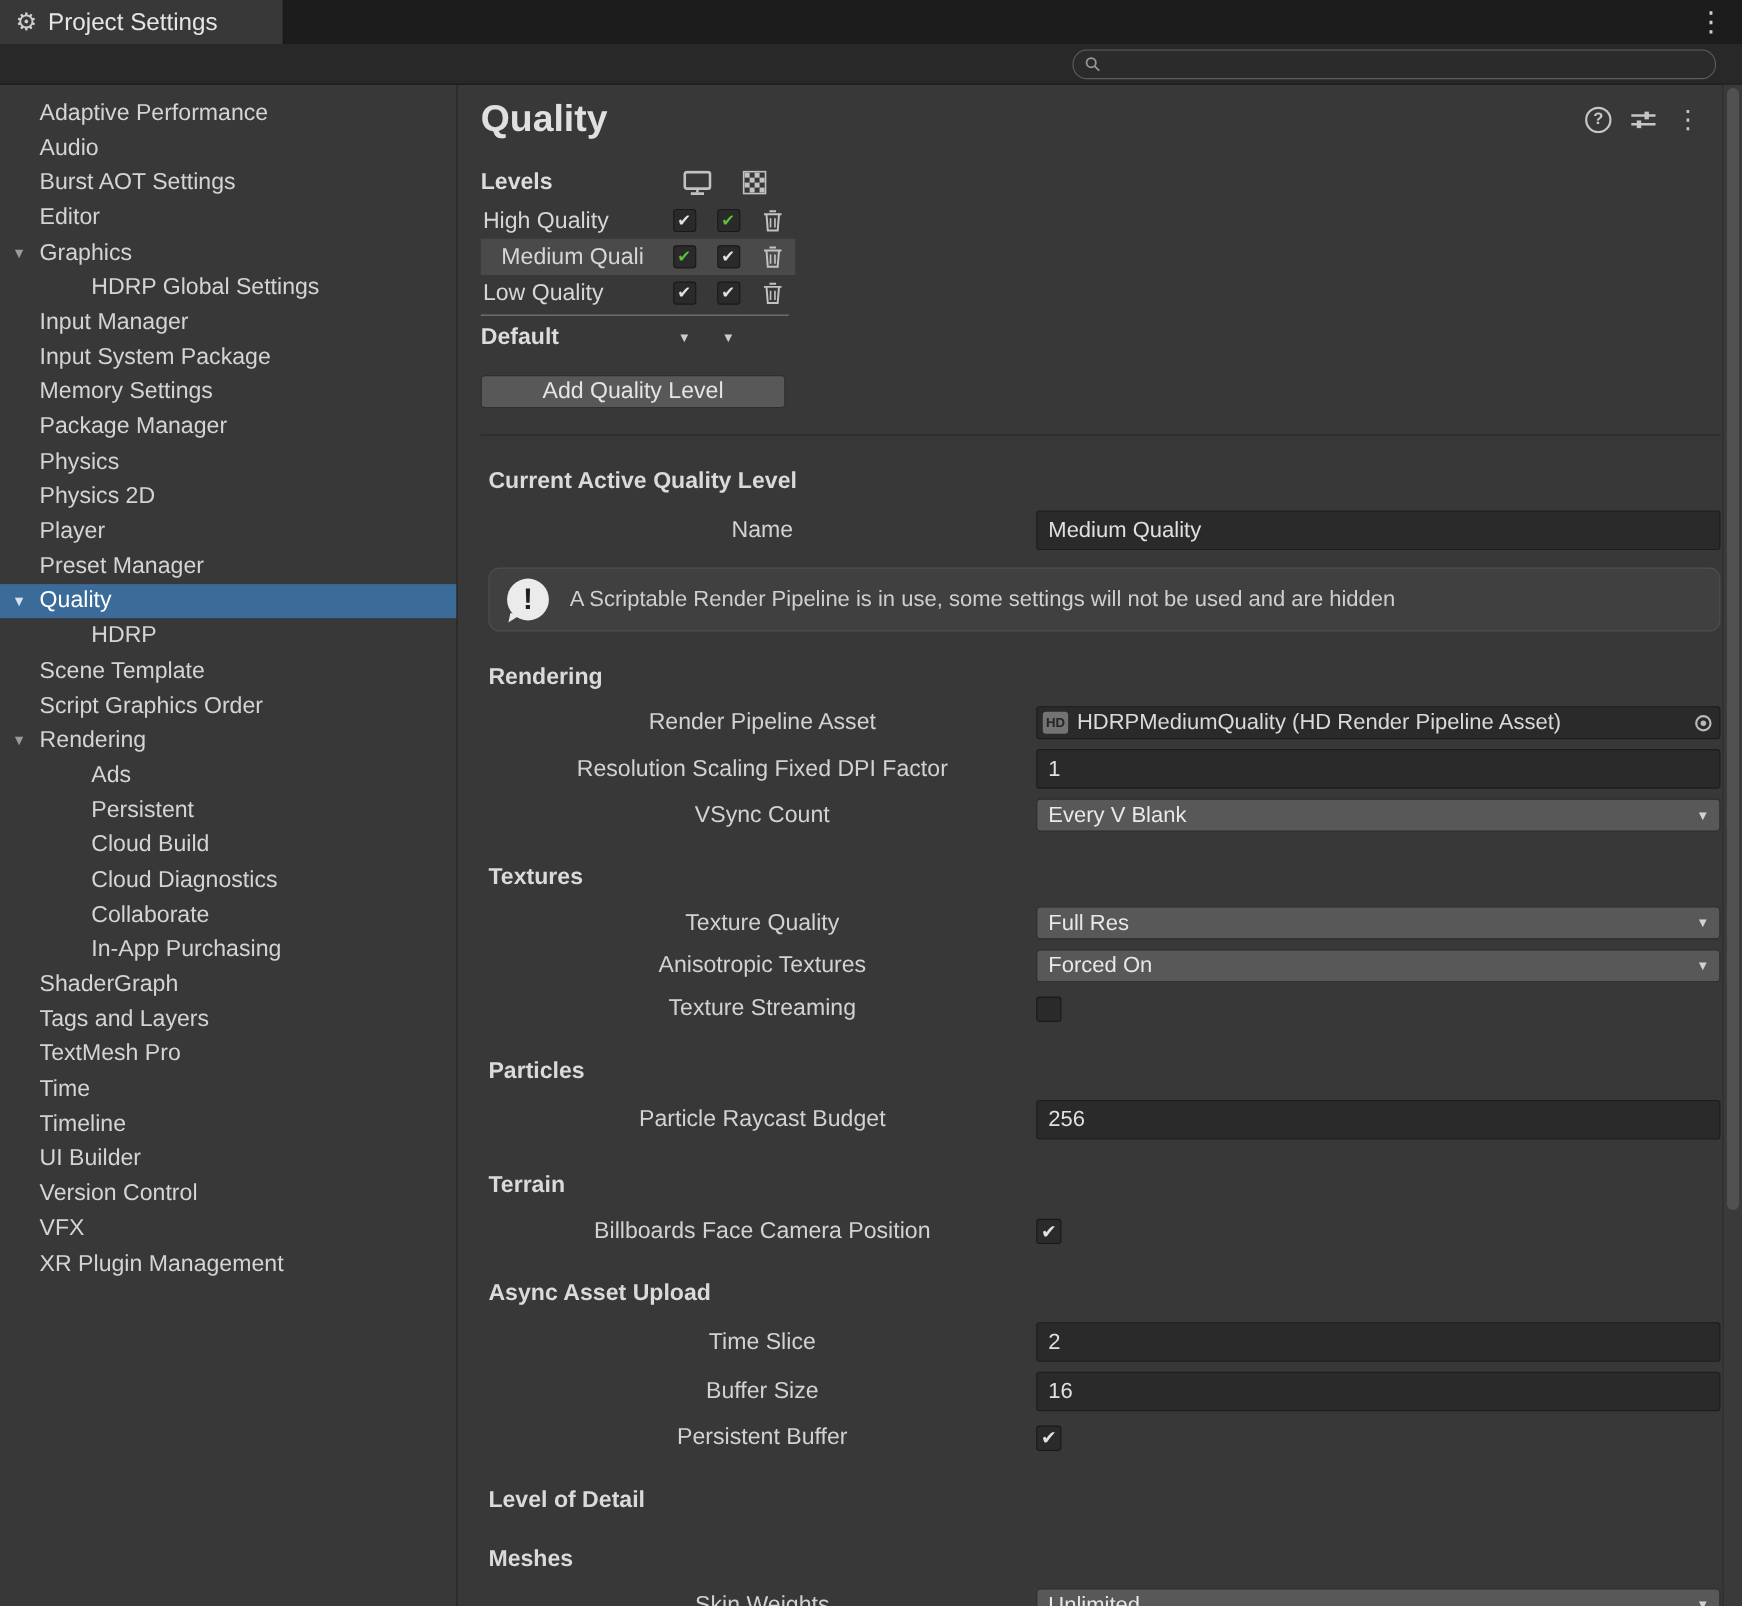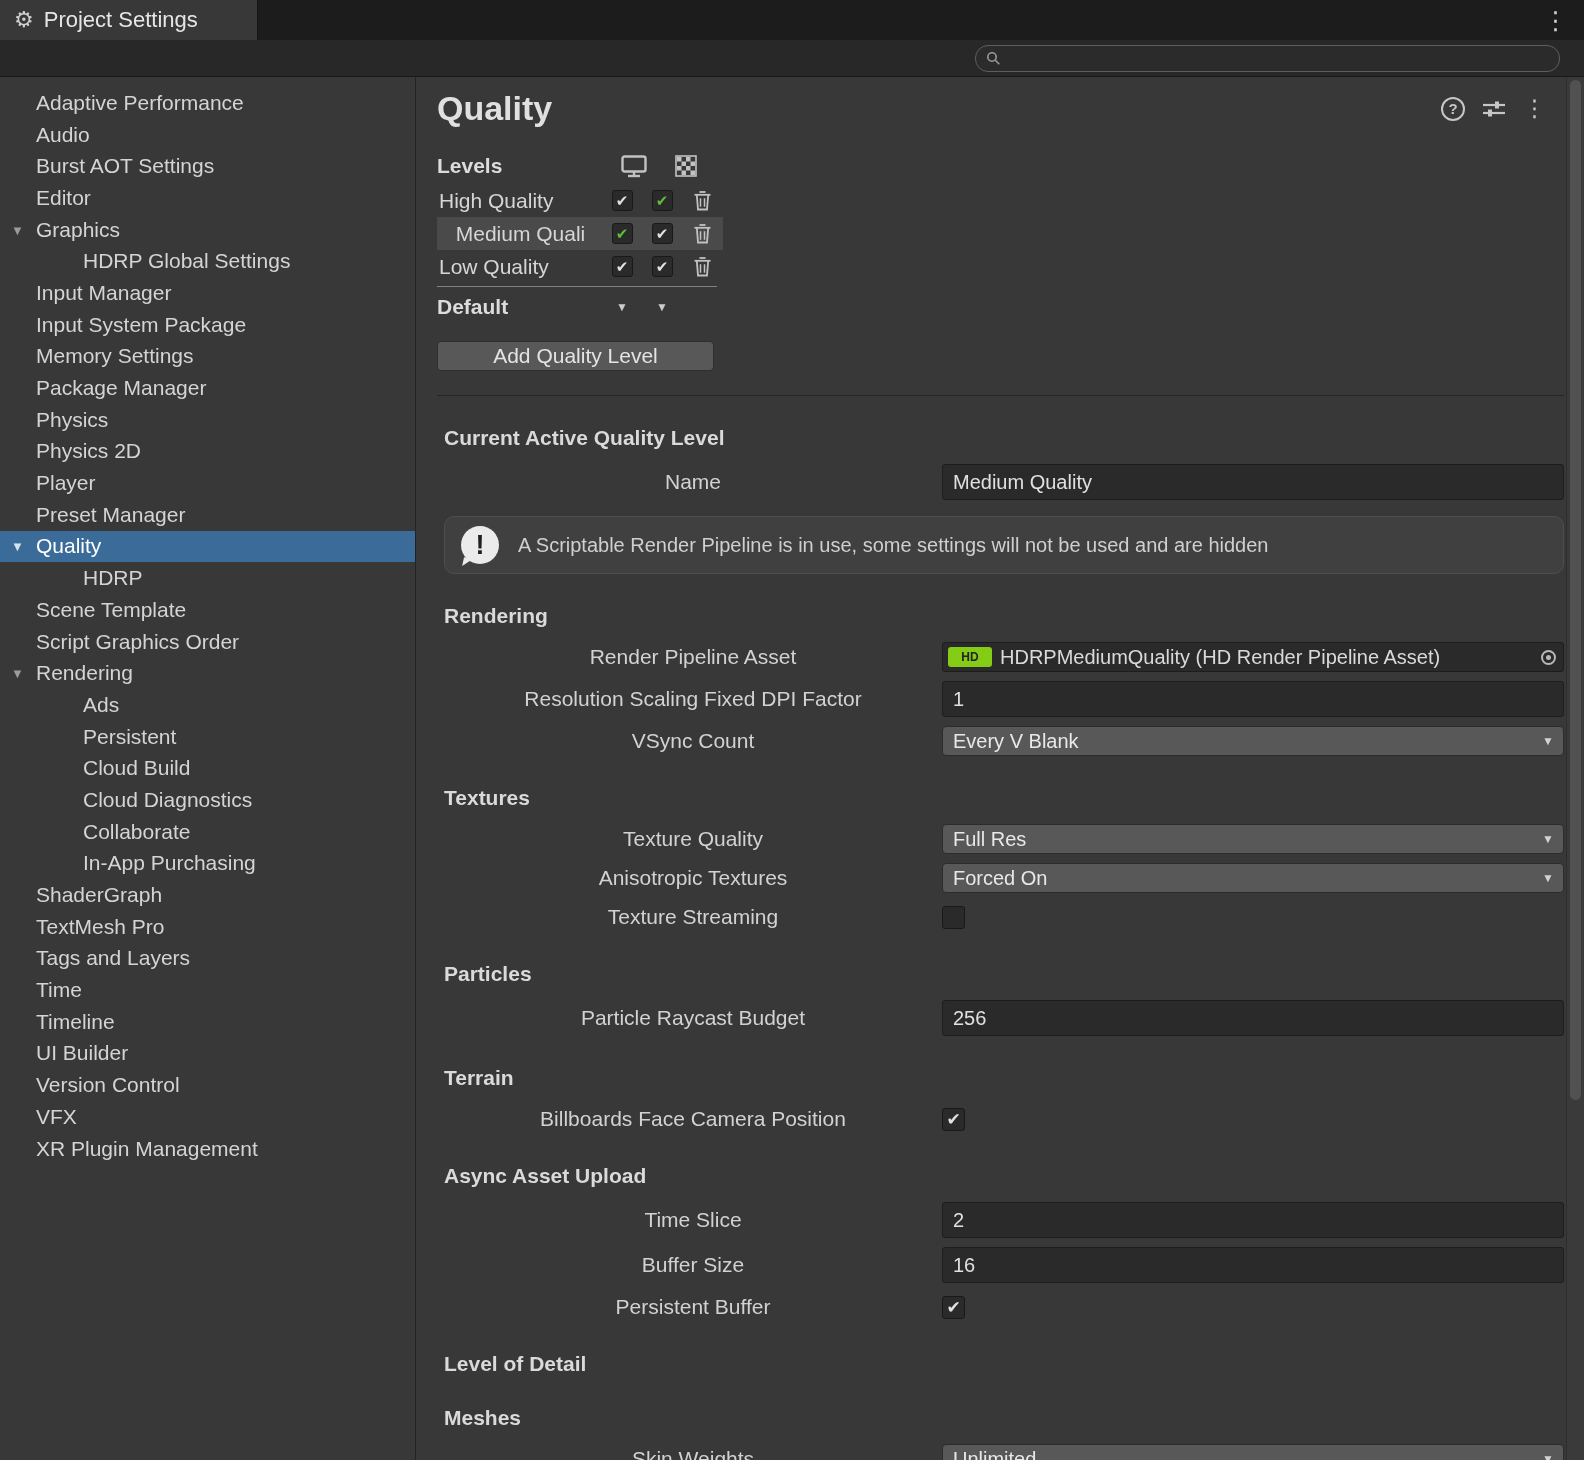--- a/index.html
+++ b/index.html
@@ -76,21 +76,21 @@
   .frow { display:flex; align-items:center; min-height:30px; margin-bottom:9px; }
   .flabel { flex:0 0 505px; padding-left:7px; font-size:21px; color:#d2d2d2; white-space:nowrap;text-align:center; }
   .ffield { flex:1; display:flex; align-items:center; }
 
   .text-input { width:100%; height:30px; background:#2a2a2a; border:1px solid #1d1d1d; border-radius:3px; display:flex; align-items:center; padding:17px 10px; font-size:20px; color:#e0e0e0; cursor:text; }
 
   .dropdown { position:relative; width:100%; height:30px; background:#585858; border:1px solid #2c2c2c; border-radius:4px; display:flex; align-items:center; padding:0 30px 0 10px; font-size:20px; color:#e8e8e8; cursor:pointer; }
   .dropdown .caret { position:absolute; right:9px; top:50%; transform:translateY(-50%); font-size:12px; color:#d2d2d2; }
 
   .objfield { width:100%; height:30px; background:#2a2a2a; border:1px solid #1d1d1d; border-radius:3px; display:flex; align-items:center; gap:8px; padding:0 4px 0 5px; font-size:20px; color:#dadada; cursor:pointer; }
-  .hd-badge { width:44px; height:20px; flex-shrink:0; background:#84cc16; border-radius:3px; color:#242424; font-size:12px; font-weight:bold; display:flex; align-items:center; justify-content:center; }
+  .hd-badge { width:23px; height:20px; flex-shrink:0; background:#737373; border-radius:3px; color:#242424; font-size:12px; font-weight:bold; display:flex; align-items:center; justify-content:center; }
   .obj-text { white-space:nowrap; overflow:hidden; }
   .obj-picker { margin-left:auto; width:22px; height:22px; flex-shrink:0; display:flex; align-items:center; justify-content:center; cursor:pointer; }
   .obj-picker .ring { width:15px; height:15px; border:2px solid #b9b9b9; border-radius:50%; display:flex; align-items:center; justify-content:center; }
   .obj-picker .dot { width:5px; height:5px; background:#b9b9b9; border-radius:50%; }
 
   
   .infobox { margin:16px 0 0 7px; min-height:58px; background:#404040; border:1px solid #4e4e4e; border-radius:10px; display:flex; align-items:center; gap:19px; padding:8px 16px; }
   .info-icon { width:38px; height:38px; flex-shrink:0; background:#ebebeb; border-radius:50%; color:#1f1f1f; font-weight:bold; font-size:27px; display:flex; align-items:center; justify-content:center; position:relative; }
   .info-icon::after { content:""; position:absolute; left:2px; bottom:-3px; width:0; height:0; border-left:9px solid #ebebeb; border-bottom:9px solid transparent; transform:rotate(12deg); }
   .info-text { font-size:20px; color:#cfcfcf; }
@@ -200,24 +200,24 @@
       <div class="side-item indent">
           <span>Collaborate</span>
         </div>
       <div class="side-item indent">
           <span>In-App Purchasing</span>
         </div>
       <div class="side-item">
           <span>ShaderGraph</span>
         </div>
       <div class="side-item">
+          <span>Tags and Layers</span>
+        </div>
+      <div class="side-item">
           <span>TextMesh Pro</span>
-        </div>
-      <div class="side-item">
-          <span>Tags and Layers</span>
         </div>
       <div class="side-item">
           <span>Time</span>
         </div>
       <div class="side-item">
           <span>Timeline</span>
         </div>
       <div class="side-item">
           <span>UI Builder</span>
         </div>

